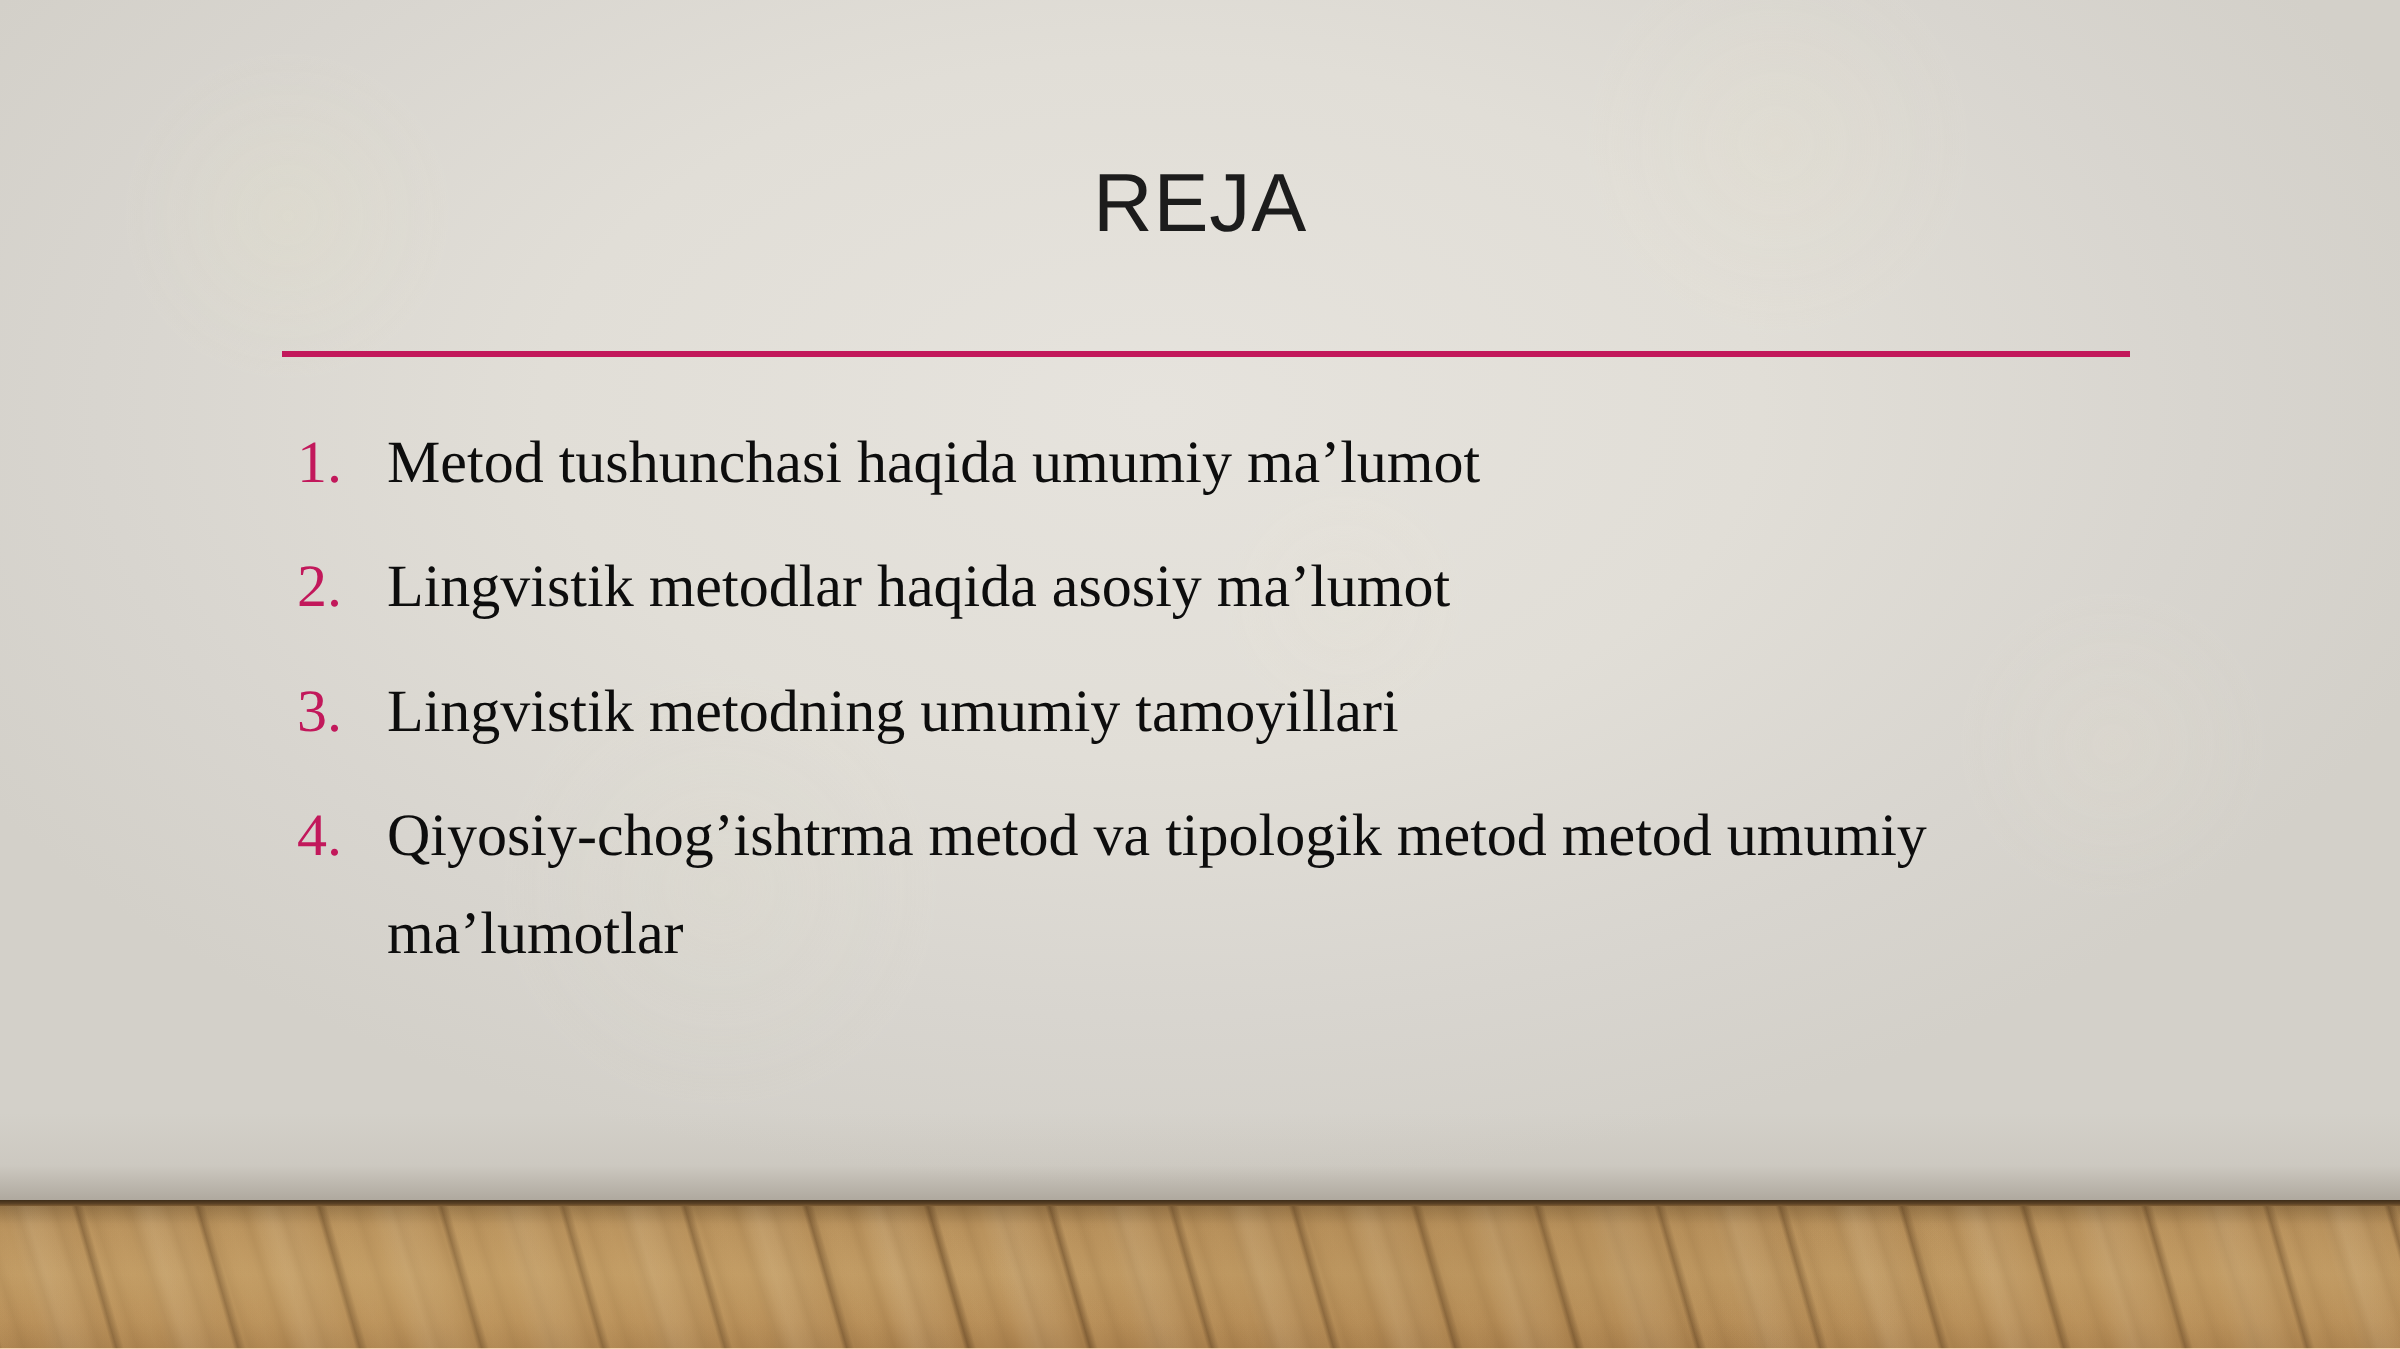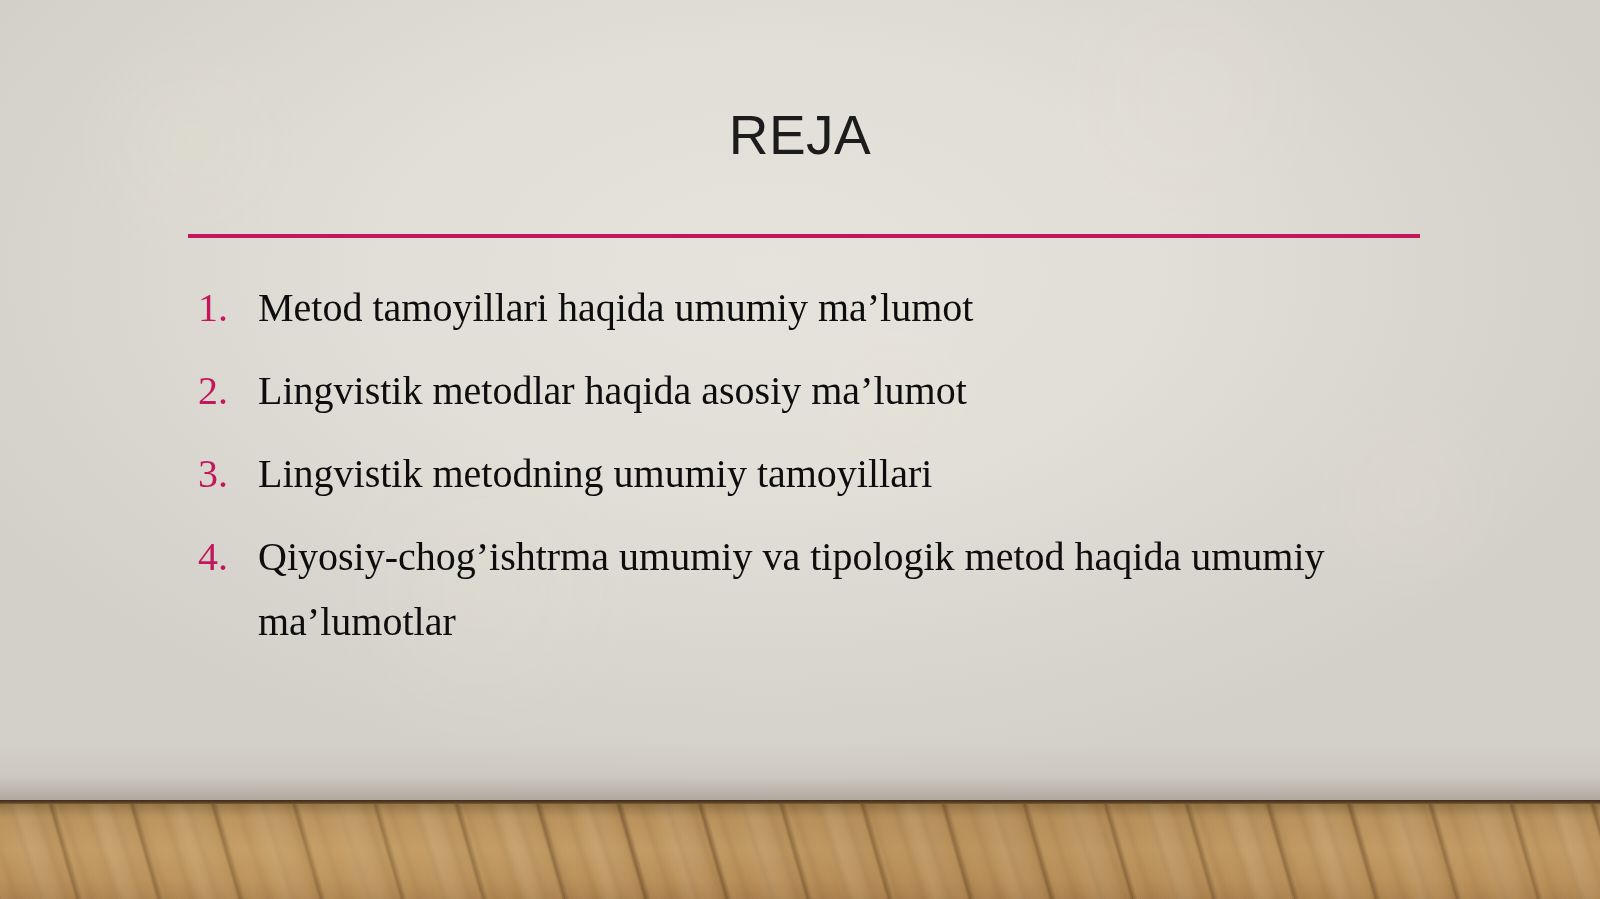--- a/index.html
+++ b/index.html
@@ -185,30 +185,30 @@
 
   <div class="content">
 
     <div class="title">REJA</div>
 
     <div class="divider"></div>
 
     <ol class="list">
       <li class="item">
         <span class="marker">1.</span>
-        <span class="text">Metod tamoyillari haqida umumiy ma’lumot</span>
+        <span class="text">Metod tushunchasi haqida umumiy ma’lumot</span>
       </li>
       <li class="item">
         <span class="marker">2.</span>
         <span class="text">Lingvistik metodlar haqida asosiy ma’lumot</span>
       </li>
       <li class="item">
         <span class="marker">3.</span>
         <span class="text">Lingvistik metodning umumiy tamoyillari</span>
       </li>
       <li class="item">
         <span class="marker">4.</span>
-        <span class="text">Qiyosiy-chog’ishtrma umumiy va tipologik metod haqida umumiy ma’lumotlar</span>
+        <span class="text">Qiyosiy-chog’ishtrma metod va tipologik metod metod umumiy ma’lumotlar</span>
       </li>
     </ol>
 
   </div>
 </div>
 
 </body></html>

